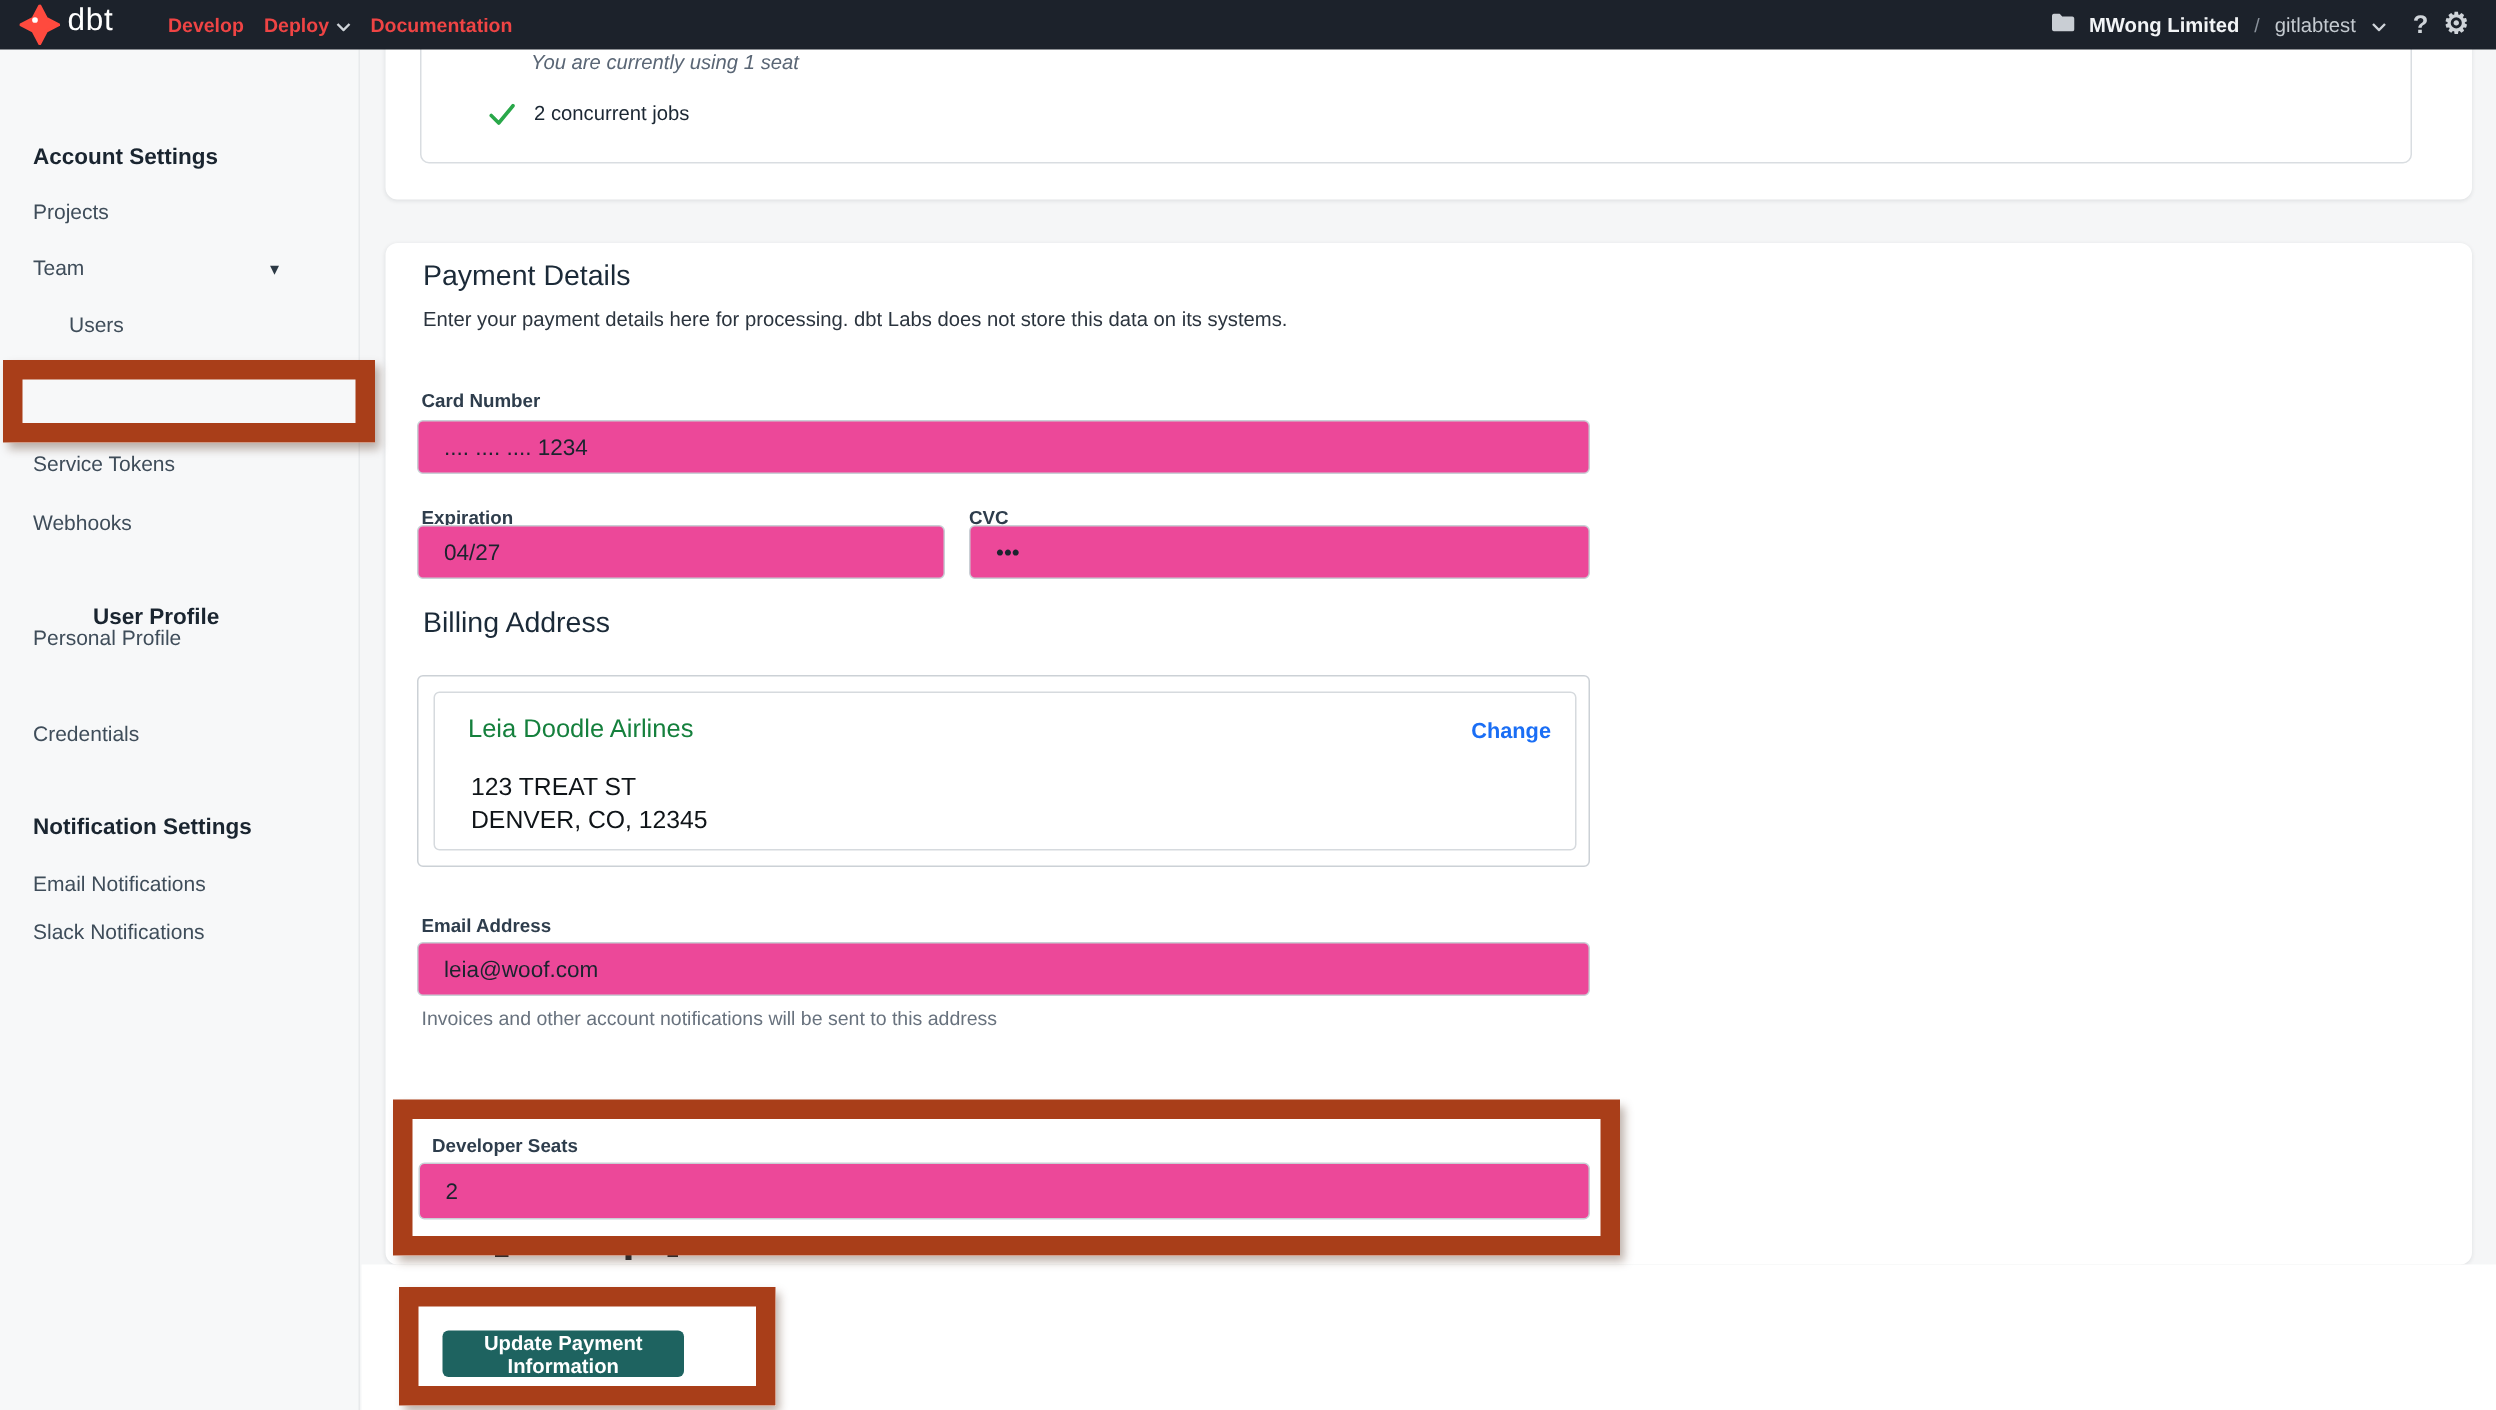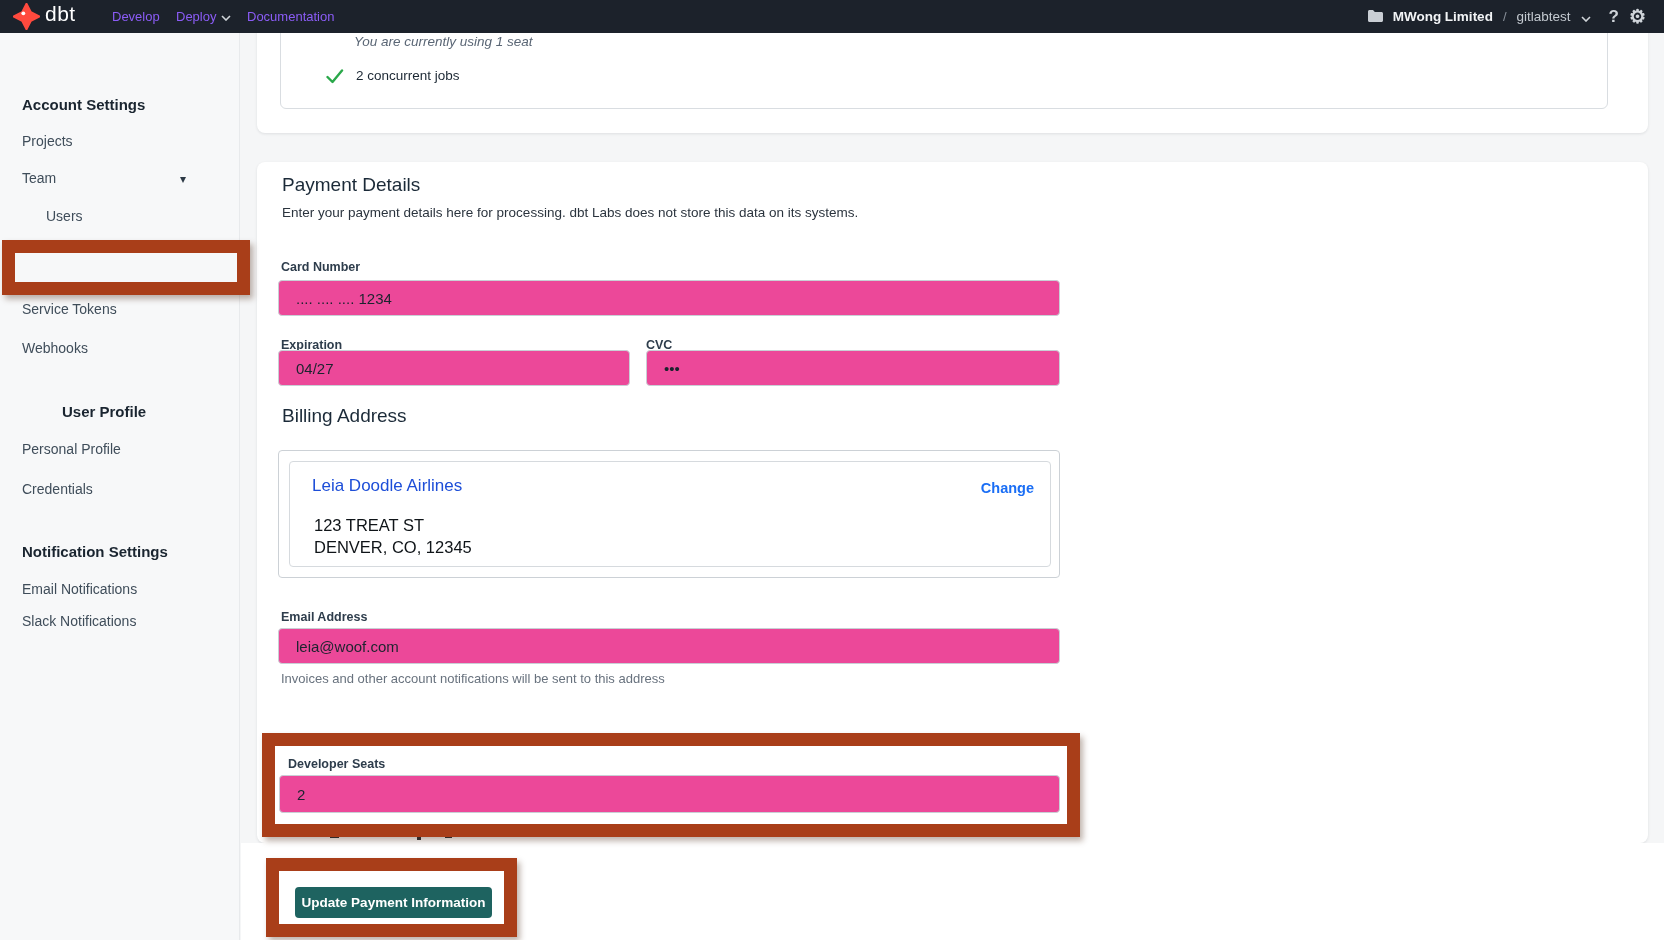--- a/index.html
+++ b/index.html
@@ -3,21 +3,21 @@
 <meta charset="utf-8">
 <style>
   * { margin:0; padding:0; box-sizing:border-box; }
   body { font-family:"Liberation Sans", sans-serif; background:#f5f6f7; }
   .screen { position:relative; width:1664px; height:940px; background:#f5f6f7; overflow:hidden; }
 
   
   .navbar { position:absolute; left:0; top:0; width:1664px; height:33px; background:#1c222b; z-index:40; }
   .nav-logo-mark { position:absolute; left:13px; top:3px; width:27px; height:27px; }
   .nav-logo-text { position:absolute; left:45px; top:2px; font-size:21px; font-weight:400; color:#ffffff; letter-spacing:0.5px; }
-  .nav-item { position:absolute; top:9px; font-size:13px; font-weight:400; color:#8b5cf6; cursor:pointer; }
+  .nav-item { position:absolute; top:9px; font-size:13px; font-weight:700; color:#ef4444; cursor:pointer; }
   .nav-chevron { display:inline-block; margin-left:5px; }
   .nav-right { position:absolute; right:18px; top:0; height:33px; display:flex; align-items:center; gap:10px; z-index:41; }
   .nav-account { font-size:13.5px; font-weight:700; color:#f2f4f6; }
   .nav-sep { font-size:13px; color:#8a929b; }
   .nav-project { font-size:13.5px; color:#c4cad0; }
   .nav-glyph { font-size:17px; color:#cfd4d9; font-weight:700; line-height:1; }
   .nav-gear { font-size:19px; }
 
   
   .sidebar { position:absolute; left:0; top:33px; width:240px; height:907px; background:#f7f8f9; border-right:1px solid #e8eaec; z-index:1; }
@@ -39,33 +39,33 @@
   .payment-card { left:257px; top:162px; width:1391px; height:681px; }
   .h2 { position:absolute; font-size:19px; font-weight:400; color:#1b2a38; }
   .desc { position:absolute; left:25px; top:43px; font-size:13.5px; color:#2b343e; }
   .field-label { position:absolute; font-size:12.5px; font-weight:700; color:#2e3d4c; }
   .text-input { position:absolute; height:36px; border:1px solid #c9cfd5; border-radius:4px; background:#ec4899;
                 font-family:"Liberation Sans", sans-serif; font-size:15px; color:#1b242e; padding:0 17px; outline:none; }
   .helper { position:absolute; left:24px; top:509px; font-size:13px; color:#68727e; }
 
   .addr-outer { position:absolute; left:21px; top:288px; width:782px; height:128px; border:1px solid #ccd1d6; border-radius:4px; }
   .addr-inner { position:absolute; left:10px; top:10px; width:762px; height:106px; border:1px solid #d6dade; border-radius:4px; background:#fff; }
-  .addr-name { position:absolute; left:22px; top:14px; font-size:17px; color:#1d4ed8; }
+  .addr-name { position:absolute; left:22px; top:14px; font-size:17px; color:#15803d; }
   .addr-line1 { position:absolute; left:24px; top:54px; font-size:16.5px; color:#0f1418; }
   .addr-line2 { position:absolute; left:24px; top:76px; font-size:16.5px; color:#0f1418; }
   .change-link { position:absolute; right:16px; top:18px; font-size:14.5px; font-weight:700; color:#1a6ef5; cursor:pointer; }
 
   .fragment { position:absolute; background:#2a2f36; height:4px; z-index:2; }
 
   
   .annotation { position:absolute; border:13px solid #a93e19; box-shadow:3px 4px 6px rgba(70,35,15,0.35); z-index:30; }
 
   
   .bottom-strip { position:absolute; left:241px; top:843px; width:1423px; height:97px; background:#ffffff; z-index:2; }
-  .submit-btn { position:absolute; left:295px; top:887px; width:197px; height:31px; background:#1e6360; border:none; border-radius:4px;
+  .submit-btn { position:absolute; left:295px; top:887px; width:161px; height:31px; background:#1e6360; border:none; border-radius:4px;
                 color:#ffffff; font-family:"Liberation Sans", sans-serif; font-size:13.5px; font-weight:700; cursor:pointer; z-index:10; }
 </style>
 </head>
 <body>
 
 <div class="screen">
 
   <div class="card usage-card">
     <div class="usage-inner">
       <div class="usage-note">You are currently using 1 seat</div>
@@ -120,21 +120,21 @@
   <div class="sidebar">
     <div class="side-heading" style="top:63px;">Account Settings</div>
     <div class="side-item" style="top:100px;">Projects</div>
     <div class="side-item" style="top:137px;">Team</div>
     <div class="side-caret" style="top:139px;">▾</div>
     <div class="side-item indent" style="top:175px;">Users</div>
     <div class="side-item" style="top:268px;">Service Tokens</div>
     <div class="side-item" style="top:307px;">Webhooks</div>
 
     <div class="side-heading" style="top:370px;margin-left:40px;">User Profile</div>
-    <div class="side-item" style="top:408px;">Personal Profile</div>
+    <div class="side-item" style="top:384px;">Personal Profile</div>
     <div class="side-item" style="top:448px;">Credentials</div>
 
     <div class="side-heading" style="top:510px;">Notification Settings</div>
     <div class="side-item" style="top:548px;">Email Notifications</div>
     <div class="side-item" style="top:580px;">Slack Notifications</div>
   </div>
 
   <div class="navbar">
     <span class="nav-logo-mark">
       <svg width="27" height="27" viewBox="0 0 34 34">

